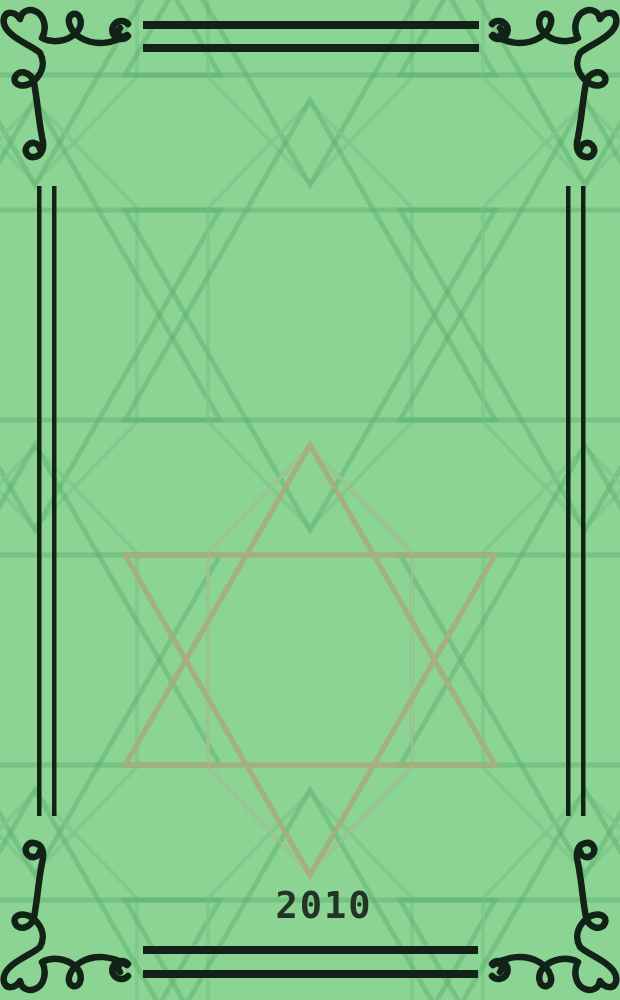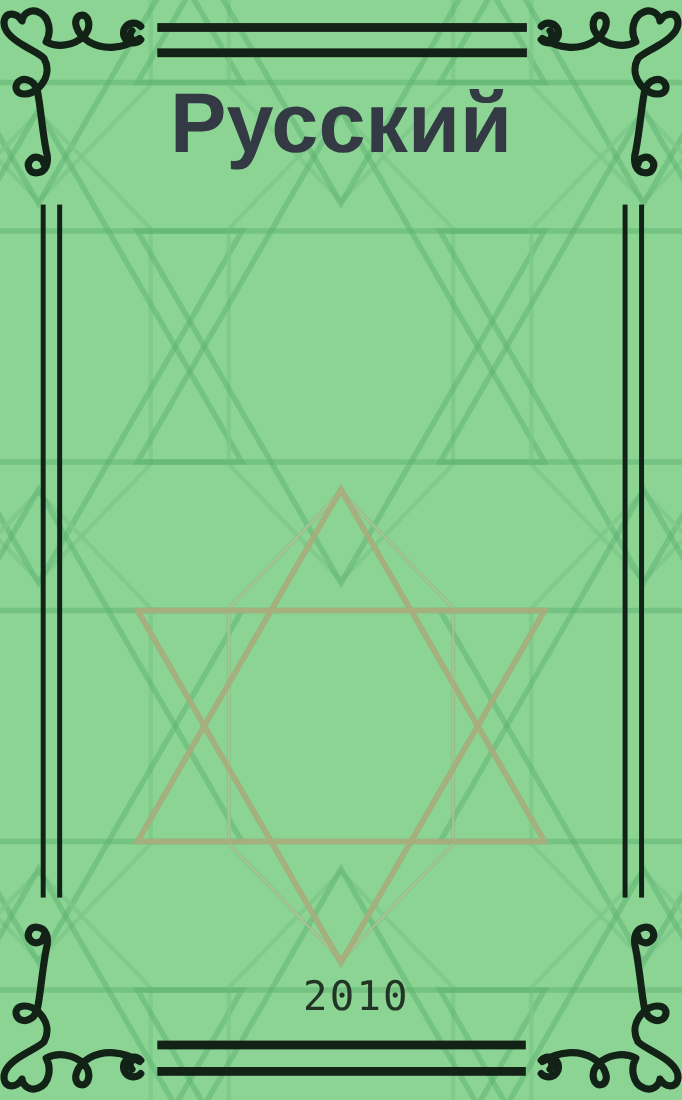--- a/index.html
+++ b/index.html
@@ -24,21 +24,21 @@
     color:var(--title-ink,#333A43);
     font-size:77px;font-weight:bold;line-height:88px;
     letter-spacing:0;
   }
   #title .suffix{font-weight:400;margin-left:14px;}
   #year{
     position:absolute;left:0;right:0;top:884px;
     text-align:center;
     color:var(--year-ink,#213425);
     font-family:"DejaVu Sans Mono",monospace;
-    font-size:37px;font-weight:400;letter-spacing:2px;margin-left:28px;
+    font-size:37px;font-weight:700;letter-spacing:2px;margin-left:28px;
   }
 </style>
 </head>
 <body>
 
 <div id="cover">
 
   <svg id="decor" width="620" height="1000" viewBox="0 0 620 1000" aria-hidden="true">
     <defs>
 
@@ -91,18 +91,17 @@
       <rect class="rule" x="581" y="186" width="4.5" height="630"></rect>
     </g>
 
     <use href="#flourish"></use>
     <use href="#flourish" transform="translate(620,0) scale(-1,1)"></use>
     <use href="#flourish" transform="translate(0,1000) scale(1,-1)"></use>
     <use href="#flourish" transform="translate(620,1000) scale(-1,-1)"></use>
   </svg>
 
   <div id="title">
-    <div>Русский</div>
   </div>
 
   <div id="year">2010</div>
 
 </div>
 
 </body></html>

